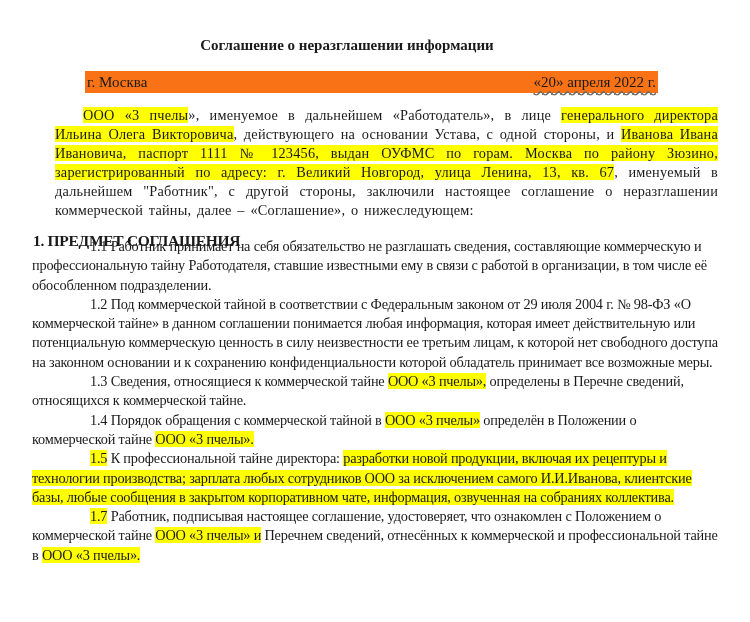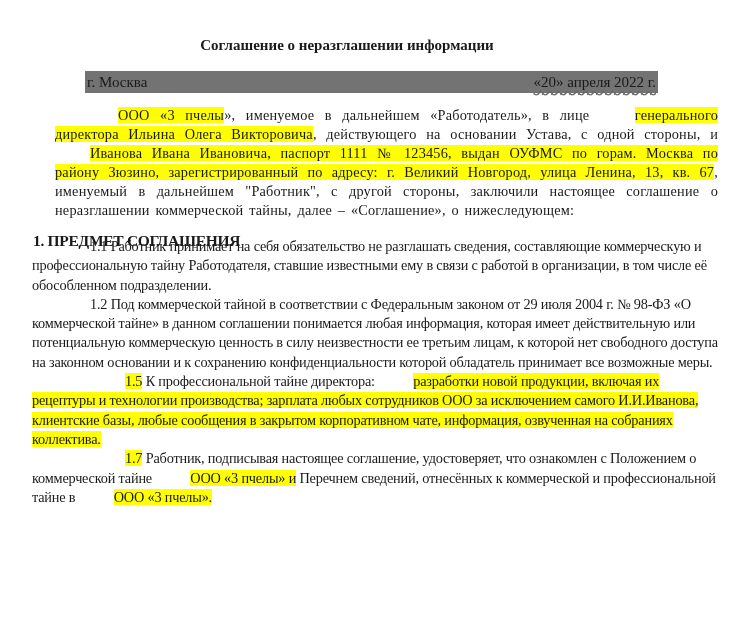--- a/index.html
+++ b/index.html
@@ -1,22 +1,22 @@
 <!DOCTYPE html>
 <html><head>
 <meta charset="utf-8">
 <style>
   html, body { margin: 0; padding: 0; background: #ffffff; }
   body { width: 750px; height: 622px; overflow: hidden; position: relative;
          font-family: "Liberation Serif", "DejaVu Serif", serif; color: #1a1a1a; }
-  .hl { background: #ffff00; margin-left: 35px; }
+  .hl { background: #ffff00; }
   .title { position: absolute; top: 37px; left: 0; width: 694px; text-align: center;
            font-weight: bold; font-size: 15px; }
   .cityline { position: absolute; top: 71px; left: 85px; width: 573px; height: 22px;
-              background: #737373; font-size: 15px; line-height: 22px; }
+              background: #f97316; font-size: 15px; line-height: 22px; }
   .cityline .city { position: absolute; left: 2px; }
   .cityline .date { position: absolute; right: 2px; }
   .squiggle { text-decoration: underline wavy #666; text-underline-offset: 3px; text-align: center; }
   .intro { position: absolute; top: 106px; left: 55px; width: 663px; font-size: 14.3px;
            line-height: 19px; text-align: justify; letter-spacing: 0.2px; word-spacing: 2px; }
   .intro .ind { display: inline-block; width: 28px; }
   .sec { position: absolute; left: 32px; width: 690px; font-size: 14.3px; line-height: 19.3px;
          letter-spacing: -0.2px; }
   .sec-h { position: absolute; top: 232px; left: 33px; font-weight: bold; font-size: 15.5px; letter-spacing: -0.3px; }
   .p { margin: 0; }
@@ -32,15 +32,17 @@
   <span class="date squiggle">«20» апреля 2022 г.</span>
 </div>
 
 <div class="intro"><span class="ind"></span><span class="hl">ООО «3 пчелы</span><span>», именуемое в дальнейшем «Работодатель», в лице </span><span class="hl">генерального директора Ильина Олега Викторовича</span><span>, действующего на основании Устава, с одной стороны, и </span><span class="hl">Иванова Ивана Ивановича, паспорт 1111 № 123456, выдан ОУФМС по горам. Москва по району Зюзино, зарегистрированный по адресу: г. Великий Новгород, улица Ленина, 13, кв. 67</span><span>, именуемый в дальнейшем "Работник", с другой стороны, заключили настоящее соглашение о неразглашении коммерческой тайны, далее – «Соглашение», о нижеследующем:</span></div>
 
 <div class="sec-h">1. ПРЕДМЕТ СОГЛАШЕНИЯ</div>
 
 <div class="sec" style="top:237px;">
   <p class="p"><span class="ind2"></span><span>1.1 Работник принимает на себя обязательство не разглашать сведения, составляющие коммерческую и профессиональную тайну Работодателя, ставшие известными ему в связи с работой в организации, в том числе её обособленном подразделении.</span></p>
   <p class="p"><span class="ind2"></span><span>1.2 Под коммерческой тайной в соответствии с Федеральным законом от 29 июля 2004 г. № 98-ФЗ «О коммерческой тайне» в данном соглашении понимается любая информация, которая имеет действительную или потенциальную коммерческую ценность в силу неизвестности ее третьим лицам, к которой нет свободного доступа на законном основании и к сохранению конфиденциальности которой обладатель принимает все возможные меры.</span></p>
+  <p class="p"><span class="ind2"></span><span>1.3 Сведения, относящиеся к коммерческой тайне </span><span class="hl">ООО «3 пчелы»,</span><span> определены в Перечне сведений, относящихся к коммерческой тайне.</span></p>
+  <p class="p"><span class="ind2"></span><span>1.4 Порядок обращения с коммерческой тайной в </span><span class="hl">ООО «3 пчелы»</span><span> определён в Положении о коммерческой тайне </span><span class="hl">ООО «3 пчелы».</span></p>
   <p class="p"><span class="ind2"></span><span class="hl">1.5</span><span> К профессиональной тайне директора: </span><span class="hl">разработки новой продукции, включая их рецептуры и технологии производства; зарплата любых сотрудников ООО за исключением самого И.И.Иванова, клиентские базы, любые сообщения в закрытом корпоративном чате, информация, озвученная на собраниях коллектива.</span></p>
   <p class="p"><span class="ind2"></span><span class="hl">1.7</span><span> Работник, подписывая настоящее соглашение, удостоверяет, что ознакомлен с Положением о коммерческой тайне </span><span class="hl">ООО «3 пчелы» и</span><span> Перечнем сведений, отнесённых к коммерческой и профессиональной тайне в </span><span class="hl">ООО «3 пчелы».</span></p>
 </div>
 
 </body></html>

